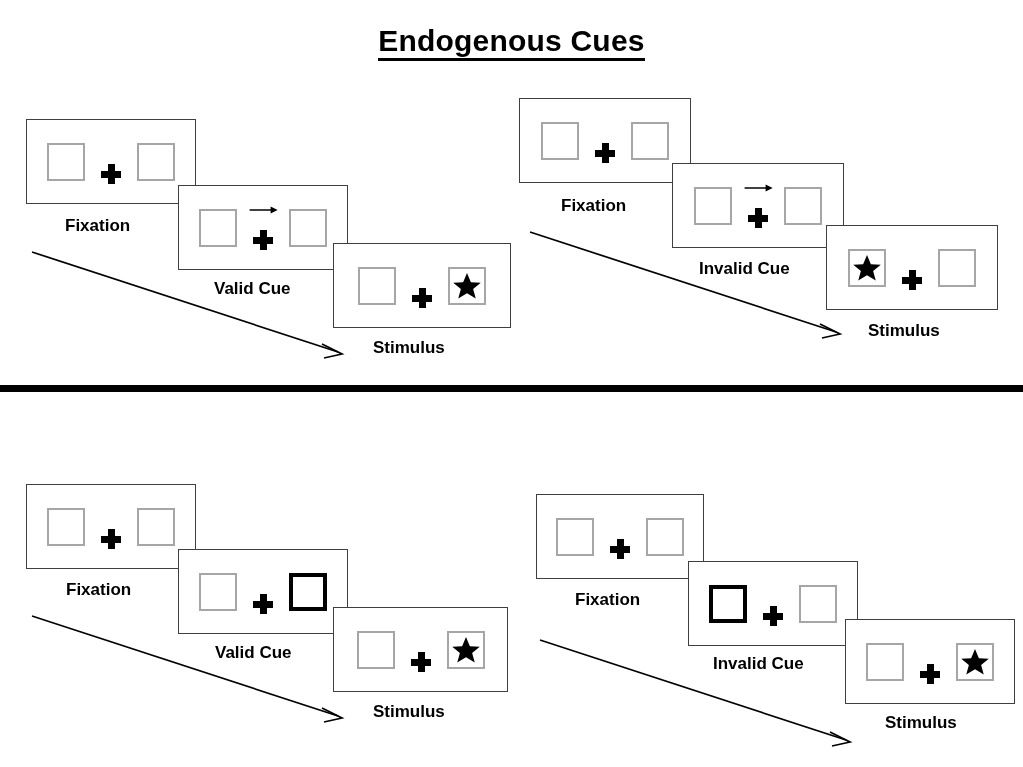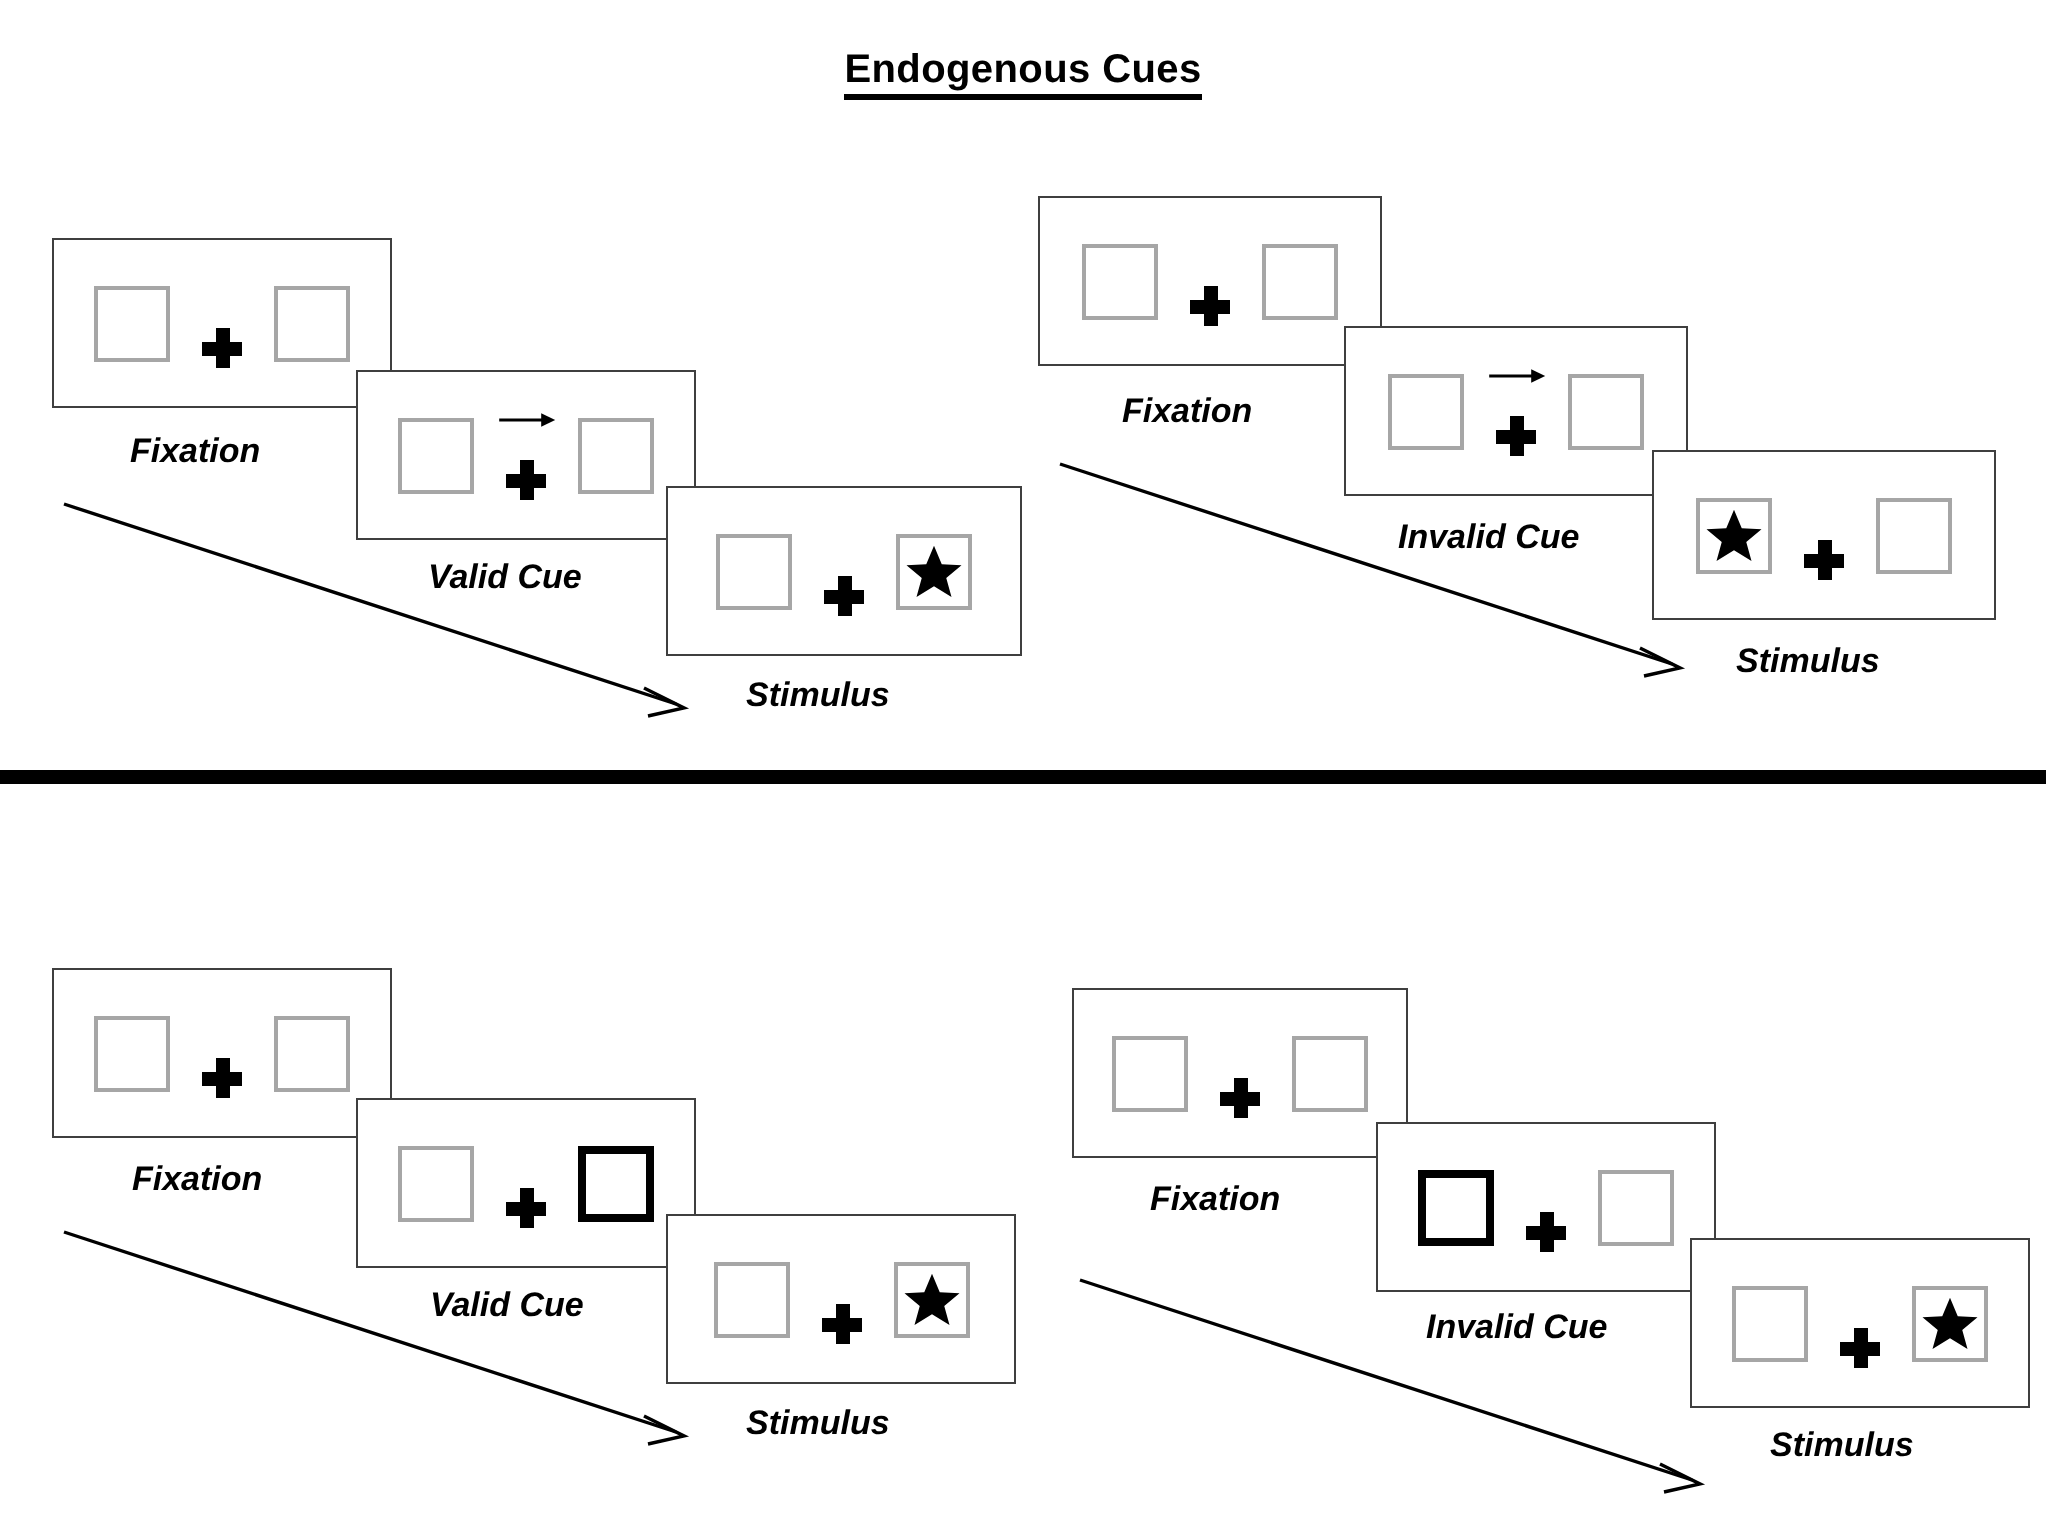--- a/index.html
+++ b/index.html
@@ -11,21 +11,21 @@
     overflow:hidden;
     position:relative;
   }
   .stage{position:absolute;left:0;top:0;width:1023px;height:767px;}
 
   
   .section-title{
     position:absolute;
     width:100%;
     text-align:center;
-    font-size:20px;
+    font-size:30px;
     font-weight:bold;
     letter-spacing:.2px;
   }
   .section-title span{
     border-bottom:3px solid #000;
     padding-bottom:1px;
   }
 
   
   .divider{
@@ -104,21 +104,20 @@
     transform:translateX(-48%);
     width:30px;height:12px;
   }
 
   
   .caption{
     position:absolute;
     font-size:17px;
     font-weight:bold;
     white-space:nowrap;
-    font-style:italic;
   }
 
   
   .time-arrow{position:absolute;}
 </style>
 </head>
 <body>
 
 <div class="stage">
 

